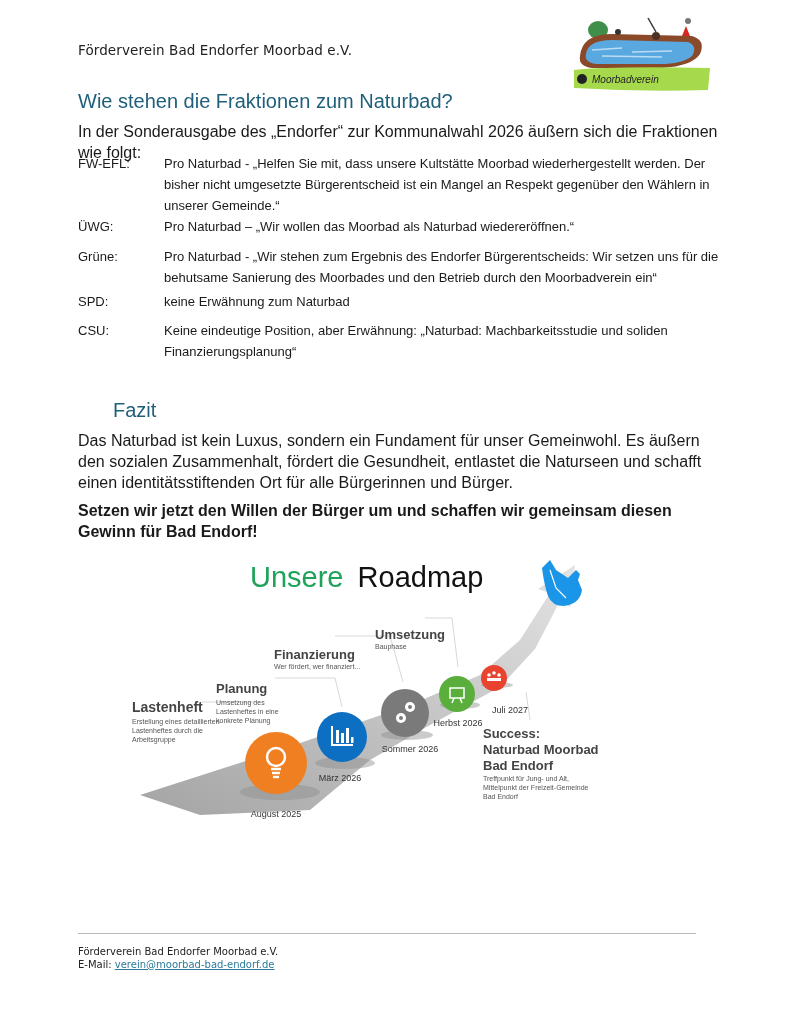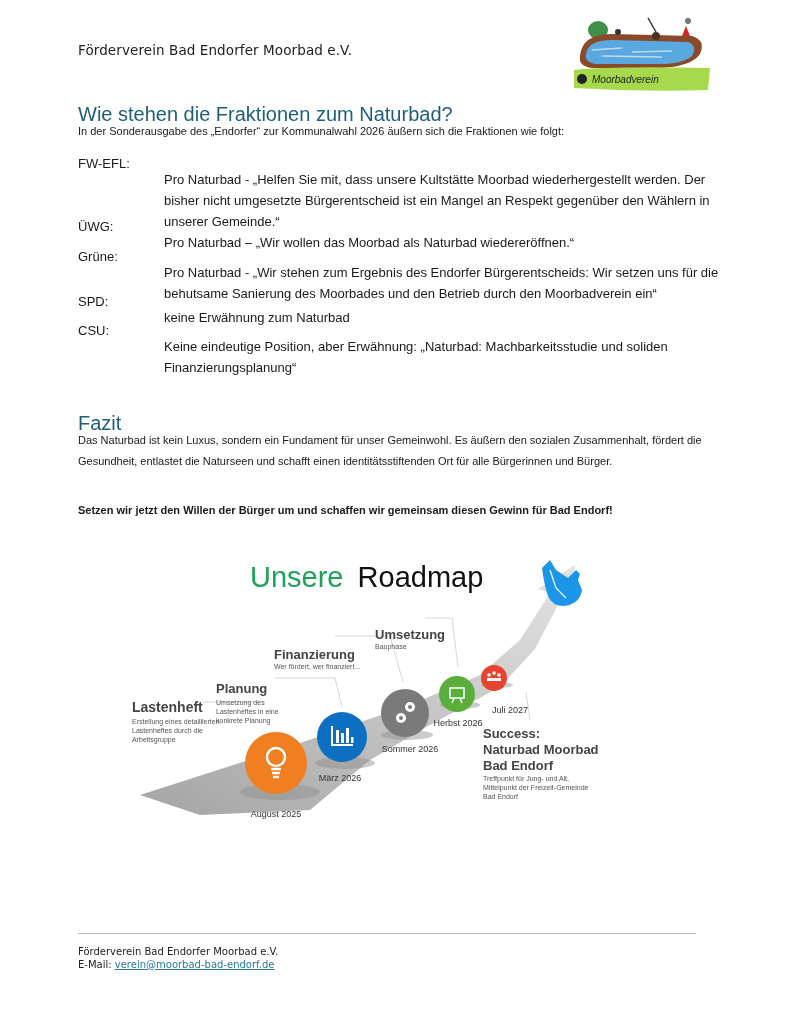--- a/index.html
+++ b/index.html
@@ -2,24 +2,24 @@
 <html><head>
 <meta charset="utf-8">
 <style>
   html, body { margin: 0; padding: 0; background: #ffffff; }
   body { width: 791px; height: 1024px; position: relative; overflow: hidden;
          font-family: "Liberation Sans", sans-serif; color: #1a1a1a; }
   .header-org { position: absolute; left: 78px; top: 42px; font-family: "DejaVu Sans", sans-serif;
                 font-size: 13.5px; color: #222; letter-spacing: 0.1px; }
   .logo { position: absolute; left: 572px; top: 6px; width: 138px; height: 86px; }
   .h2 { position: absolute; left: 78px; font-size: 20px; color: #1f5f7a; font-weight: normal; margin: 0; }
-  .p { position: absolute; left: 78px; width: 640px; font-size: 11px; line-height: 21px; color: #1a1a1a; }
+  .p { position: absolute; left: 78px; width: 640px; font-size: 16px; line-height: 21px; color: #1a1a1a; }
   .row { position: absolute; left: 78px; width: 640px; font-size: 13px; line-height: 21px; }
   .row .lbl { position: absolute; left: 0; top: 0; width: 80px; }
-  .row .txt { position: absolute; left: 86px; top: 16px; width: 560px; }
+  .row .txt { position: absolute; left: 86px; top: 0; width: 560px; }
   .bold { font-weight: bold; }
   .roadmap { position: absolute; left: 110px; top: 545px; width: 560px; height: 300px; }
   .footer-line { position: absolute; left: 78px; top: 933px; width: 618px; height: 0; border-top: 1px solid #b8b8b8; }
   .footer { position: absolute; left: 78px; top: 946px; font-family: "DejaVu Sans", sans-serif; font-size: 10px; line-height: 12.5px; color: #222; }
   .footer a { color: #2b7a9b; }
   svg text { font-family: "Liberation Sans", sans-serif; }
 </style>
 </head>
 <body>
 
@@ -34,21 +34,21 @@
   <circle cx="46" cy="26" r="3" fill="#333"></circle>
   <circle cx="84" cy="30" r="4" fill="#4a3322"></circle>
   <line x1="76" y1="12" x2="84" y2="26" stroke="#333" stroke-width="1.5"></line>
   <path d="M114 20 L110 30 L118 30 Z" fill="#d6281e"></path>
   <circle cx="116" cy="15" r="3" fill="#777"></circle>
   <path d="M2 64 Q40 60 138 62 L136 84 Q70 86 2 82 Z" fill="#a6d94c"></path>
   <circle cx="10" cy="73" r="5" fill="#222"></circle>
   <text x="20" y="77" font-size="10" fill="#222" font-style="italic">Moorbadverein</text>
 </svg>
 
-<h2 class="h2" style="top:90px;margin-top:13px;">Wie stehen die Fraktionen zum Naturbad?</h2>
+<h2 class="h2" style="top:90px;">Wie stehen die Fraktionen zum Naturbad?</h2>
 <div class="p" style="top:121px;">In der Sonderausgabe des „Endorfer“ zur Kommunalwahl 2026 äußern sich die Fraktionen wie folgt:</div>
 
 <div class="row" style="top:153px;">
   <span class="lbl">FW-EFL:</span>
   <span class="txt">Pro Naturbad - „Helfen Sie mit, dass unsere Kultstätte Moorbad wiederhergestellt werden. Der bisher nicht umgesetzte Bürgerentscheid ist ein Mangel an Respekt gegenüber den Wählern in unserer Gemeinde.“</span>
 </div>
 <div class="row" style="top:216px;">
   <span class="lbl">ÜWG:</span>
   <span class="txt">Pro Naturbad – „Wir wollen das Moorbad als Naturbad wiedereröffnen.“</span>
 </div>
@@ -58,21 +58,21 @@
 </div>
 <div class="row" style="top:291px;">
   <span class="lbl">SPD:</span>
   <span class="txt">keine Erwähnung zum Naturbad</span>
 </div>
 <div class="row" style="top:320px;">
   <span class="lbl">CSU:</span>
   <span class="txt">Keine eindeutige Position, aber Erwähnung: „Naturbad: Machbarkeitsstudie und soliden Finanzierungsplanung“</span>
 </div>
 
-<h2 class="h2" style="top:412px;">Fazit</h2>
+<h2 class="h2" style="top:399px;margin-left:35px;">Fazit</h2>
 <div class="p" style="top:430px;">Das Naturbad ist kein Luxus, sondern ein Fundament für unser Gemeinwohl. Es äußern den sozialen Zusammenhalt, fördert die Gesundheit, entlastet die Naturseen und schafft einen identitätsstiftenden Ort für alle Bürgerinnen und Bürger.</div>
 <div class="p bold" style="top:500px;">Setzen wir jetzt den Willen der Bürger um und schaffen wir gemeinsam diesen Gewinn für Bad Endorf!</div>
 
 <svg class="roadmap" viewBox="0 0 560 300">
   <defs>
     <linearGradient id="pathg" x1="0" y1="1" x2="1" y2="0">
       <stop offset="0" stop-color="#9a9a9a"></stop>
       <stop offset="1" stop-color="#e0e0e0"></stop>
     </linearGradient>
   </defs>

